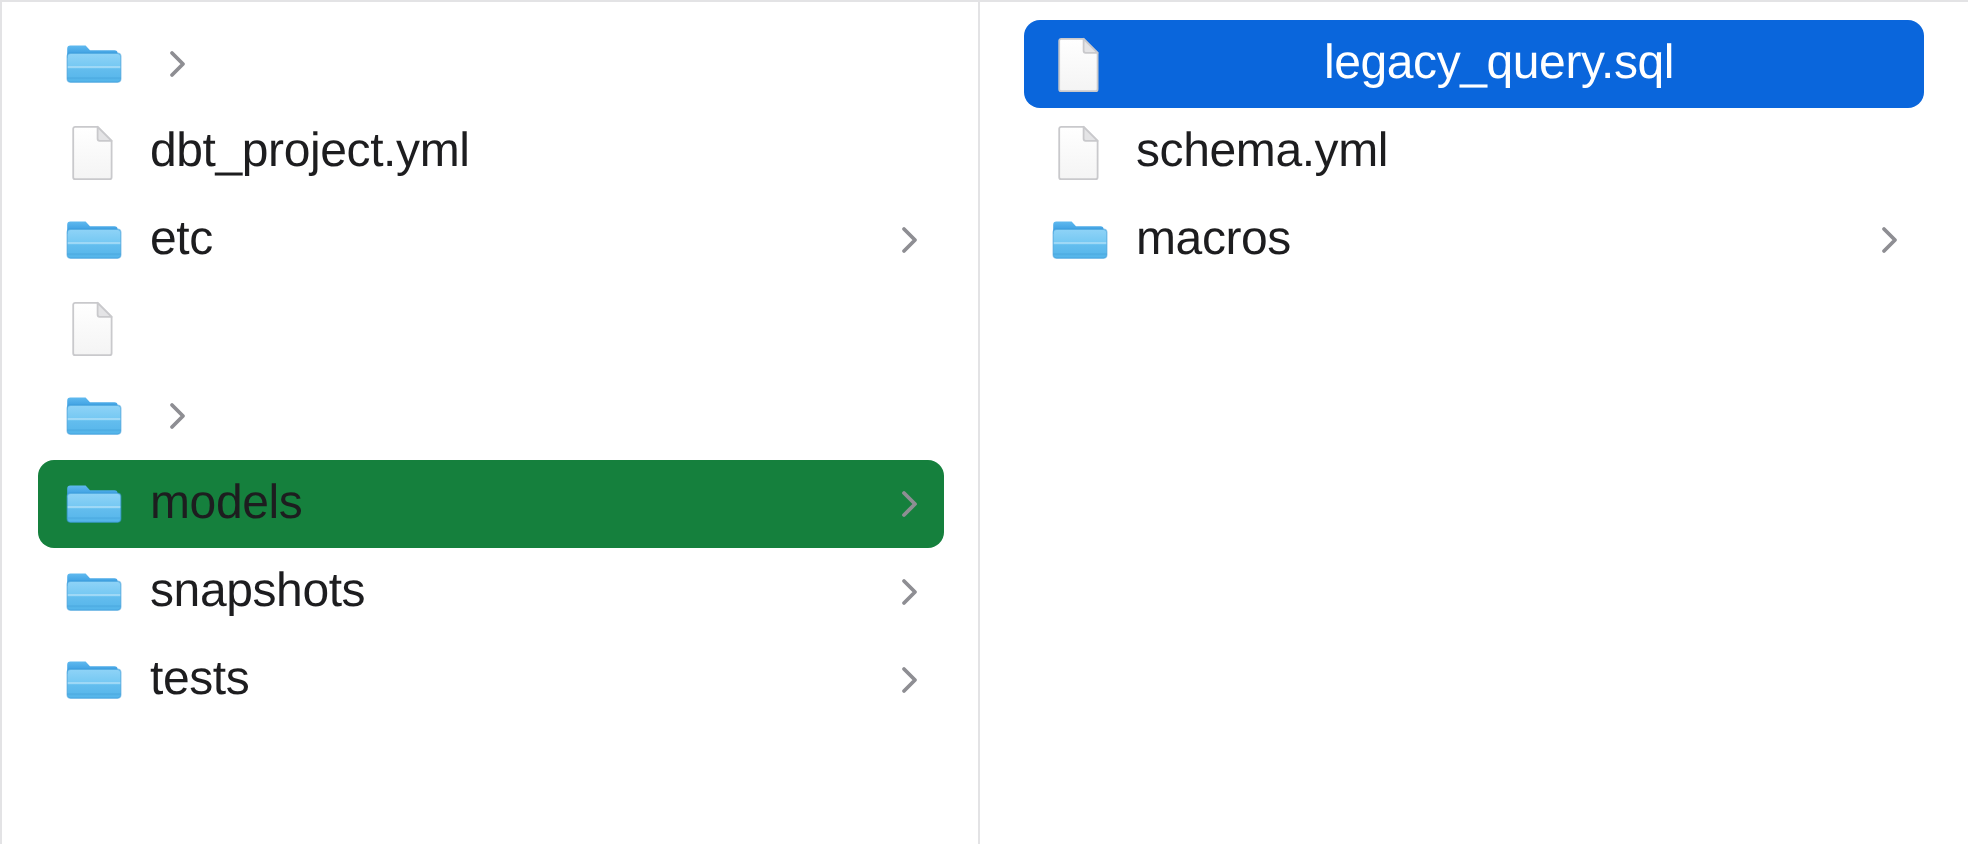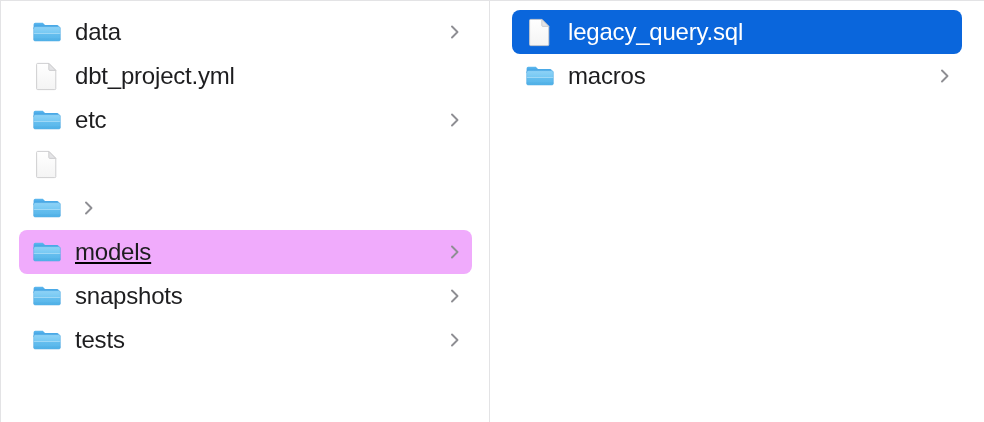--- a/index.html
+++ b/index.html
@@ -44,22 +44,22 @@
     display: flex;
     align-items: center;
     box-sizing: border-box;
     border-radius: 8px;
     cursor: default;
     user-select: none;
   }
   .column-left  .row { margin: 0 17px 0 18px; padding: 0 11px 0 13px; }
   .column-right .row { margin: 0 22px 0 22px; padding: 0 11px 0 13px; }
 
-  .row.sel-gray { background: #f0abfc; text-decoration: underline; }
-  .row.sel-blue { background: #0a66dc; }
+  .row.sel-gray { background: #15803d; }
+  .row.sel-blue { background: #0a66dc; text-align: center; }
   .row.sel-blue .row-label { color: #ffffff; }
 
   .row-icon {
     flex: 0 0 auto;
     width: 30px;
     height: 30px;
     position: relative;
     margin-right: 13px;
   }
 
@@ -114,21 +114,20 @@
         <stop offset="100%" stop-color="#55b5ea"></stop>
       </linearGradient>
     </defs>
     <path d="M1.6 7.4a1.6 1.6 0 0 1 1.6-1.6h7.6l2.2 2.3h12.2a1.6 1.6 0 0 1 1.6 1.6v2.2H1.6z" fill="url(#fg-back)"></path>
     <rect x="1.6" y="9.6" width="26.8" height="14.5" rx="1.7" fill="url(#fg-front)"></rect>
     <rect x="1.6" y="16.0" width="26.8" height="1.0" fill="#ffffff" opacity="0.30"></rect>
     <rect x="1.6" y="21.6" width="26.8" height="1.0" fill="#3f9fd8" opacity="0.35"></rect>
     <rect x="1.6" y="9.6" width="26.8" height="14.5" rx="1.7" fill="none" stroke="#3b9ad9" stroke-width="0.7" opacity="0.55"></rect>
   </svg>
         </span>
-        <span class="row-label">data</span>
         <span class="row-chevron">
   <svg width="12" height="18" viewBox="0 0 12 18" xmlns="http://www.w3.org/2000/svg">
     <path d="M3 3.5 L8.5 9 L3 14.5" fill="none" stroke="#8e8e93" stroke-width="1.9" stroke-linecap="round" stroke-linejoin="round"></path>
   </svg>
         </span>
       </div>
       <div class="row">
         <span class="row-icon ic-file">
   <svg width="30" height="30" viewBox="0 0 30 30" xmlns="http://www.w3.org/2000/svg">
     <defs>
@@ -327,20 +326,40 @@
   </svg>
         </span>
         <span class="row-label">legacy_query.sql</span>
         <span class="row-chevron hidden">
   <svg width="12" height="18" viewBox="0 0 12 18" xmlns="http://www.w3.org/2000/svg">
     <path d="M3 3.5 L8.5 9 L3 14.5" fill="none" stroke="#8e8e93" stroke-width="1.9" stroke-linecap="round" stroke-linejoin="round"></path>
   </svg>
         </span>
       </div>
       <div class="row">
+        <span class="row-icon ic-file">
+  <svg width="30" height="30" viewBox="0 0 30 30" xmlns="http://www.w3.org/2000/svg">
+    <defs>
+      <linearGradient id="doc-fill" x1="0" y1="0" x2="0" y2="1">
+        <stop offset="0%" stop-color="#ffffff"></stop>
+        <stop offset="100%" stop-color="#f4f4f4"></stop>
+      </linearGradient>
+    </defs>
+    <path d="M5.6 2.4h11.2l7.0 7.0v18.2a1.0 1.0 0 0 1-1.0 1.0H5.6a1.0 1.0 0 0 1-1.0-1.0V3.4a1.0 1.0 0 0 1 1.0-1.0z" fill="url(#doc-fill)" stroke="#c9c9cc" stroke-width="0.9" stroke-linejoin="round"></path>
+    <path d="M16.8 2.4v6.0a1.0 1.0 0 0 0 1.0 1.0h6.0z" fill="#e4e4e6" stroke="#c9c9cc" stroke-width="0.9" stroke-linejoin="round"></path>
+  </svg>
+        </span>
+        <span class="row-label">schema.yml</span>
+        <span class="row-chevron hidden">
+  <svg width="12" height="18" viewBox="0 0 12 18" xmlns="http://www.w3.org/2000/svg">
+    <path d="M3 3.5 L8.5 9 L3 14.5" fill="none" stroke="#8e8e93" stroke-width="1.9" stroke-linecap="round" stroke-linejoin="round"></path>
+  </svg>
+        </span>
+      </div>
+      <div class="row">
         <span class="row-icon ic-folder">
   <svg width="30" height="30" viewBox="0 0 30 30" xmlns="http://www.w3.org/2000/svg">
     <defs>
       <linearGradient id="fg-back" x1="0" y1="0" x2="0" y2="1">
         <stop offset="0%" stop-color="#5fb9ef"></stop>
         <stop offset="100%" stop-color="#2f95dd"></stop>
       </linearGradient>
       <linearGradient id="fg-front" x1="0" y1="0" x2="0" y2="1">
         <stop offset="0%" stop-color="#8fd3f7"></stop>
         <stop offset="52%" stop-color="#72c7f2"></stop>

